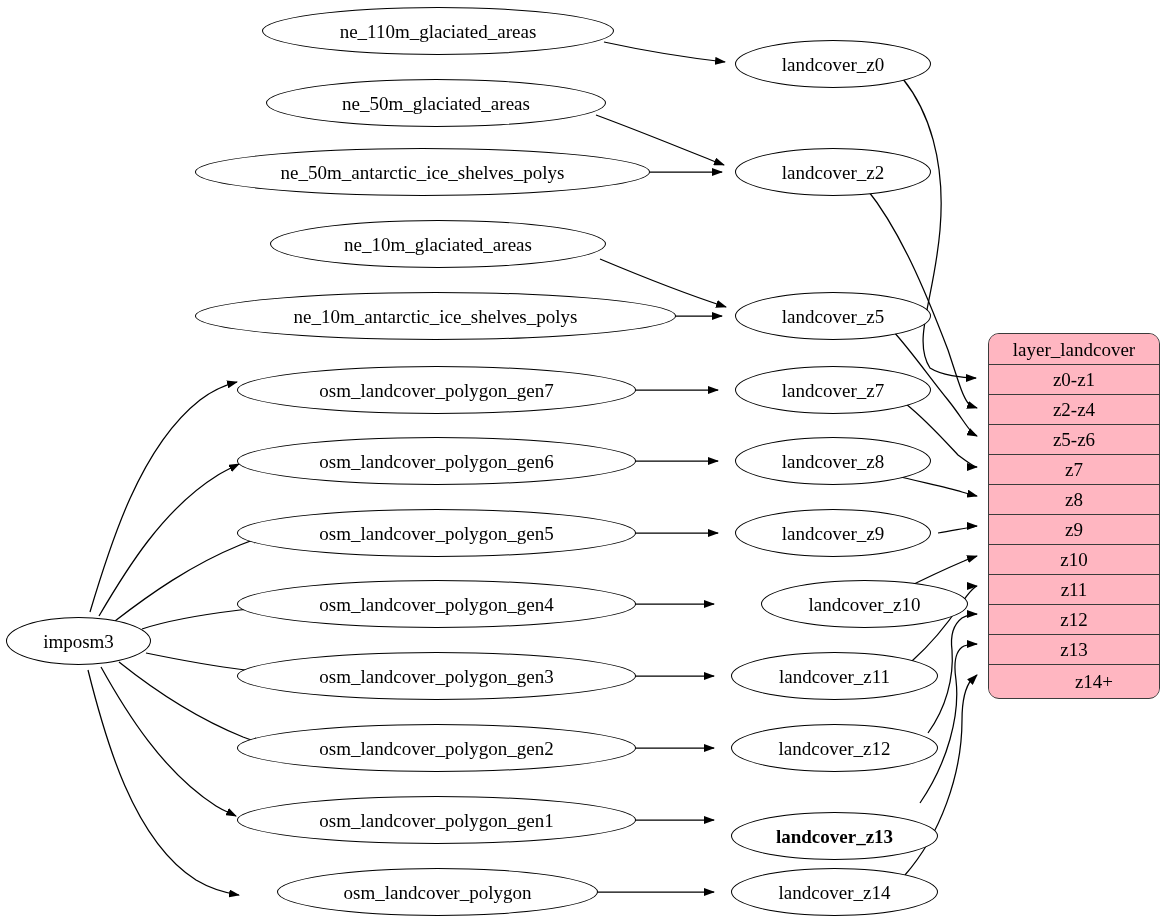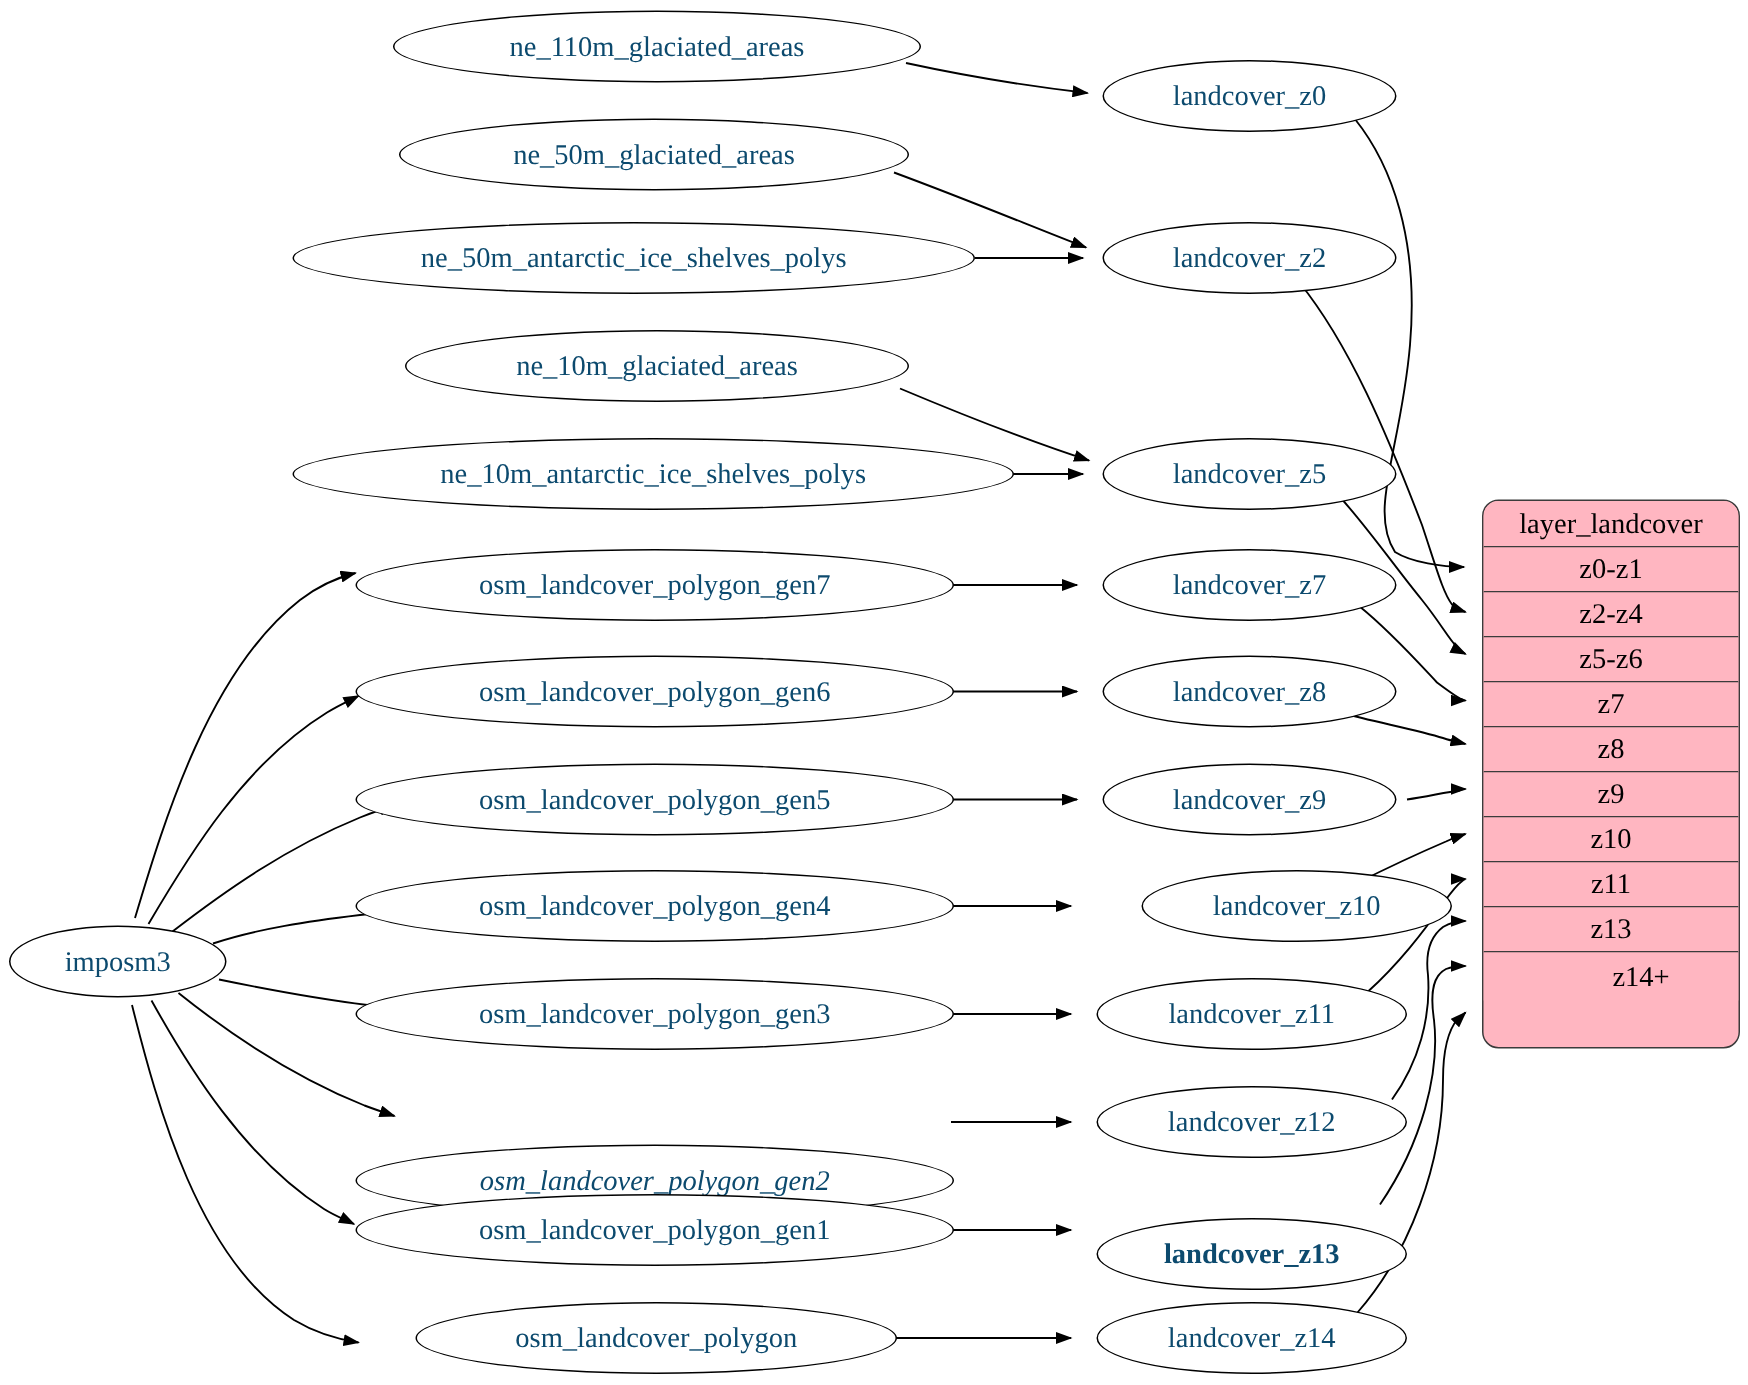--- a/index.html
+++ b/index.html
@@ -28,21 +28,21 @@
   .node-ellipse {
     position: absolute;
     box-sizing: border-box;
     border: 1.1px solid #000000;
     border-radius: 50%;
     background: #ffffff;
     display: flex;
     align-items: center;
     justify-content: center;
     font-size: 19px;
-    color: #0c4a6e;
+    color: #000000;
     white-space: nowrap;
     line-height: 1;
   }
   .table-node {
     position: absolute;
     box-sizing: border-box;
     background: #ffb6c1;
     border: 1.3px solid #3b3b3b;
     border-radius: 11px;
     overflow: hidden;
@@ -150,21 +150,21 @@
   </div>
   <div class="node-ellipse" style="left:237px; top:509px; width:399px; height:48px;">
     <span>osm_landcover_polygon_gen5</span>
   </div>
   <div class="node-ellipse" style="left:237px; top:580px; width:399px; height:48px;">
     <span>osm_landcover_polygon_gen4</span>
   </div>
   <div class="node-ellipse" style="left:237px; top:652px; width:399px; height:48px;">
     <span>osm_landcover_polygon_gen3</span>
   </div>
-  <div class="node-ellipse" style="left:237px; top:763px; width:399px; height:48px;font-style:italic;">
+  <div class="node-ellipse" style="left:237px; top:724px; width:399px; height:48px;">
     <span>osm_landcover_polygon_gen2</span>
   </div>
   <div class="node-ellipse" style="left:237px; top:796px; width:399px; height:48px;">
     <span>osm_landcover_polygon_gen1</span>
   </div>
   <div class="node-ellipse" style="left:277px; top:868px; width:321px; height:48px;">
     <span>osm_landcover_polygon</span>
   </div>
 
   <div class="node-ellipse" style="left:735px; top:40px; width:196px; height:48px;">
@@ -223,20 +223,23 @@
     <div class="table-row">
       <span>z9</span>
     </div>
     <div class="table-row">
       <span>z10</span>
     </div>
     <div class="table-row">
       <span>z11</span>
     </div>
     <div class="table-row">
+      <span>z12</span>
+    </div>
+    <div class="table-row">
       <span>z13</span>
     </div>
     <div class="table-row last-row">
       <span>z14+</span>
     </div>
   </div>
 
 </div>
 
 </body></html>

